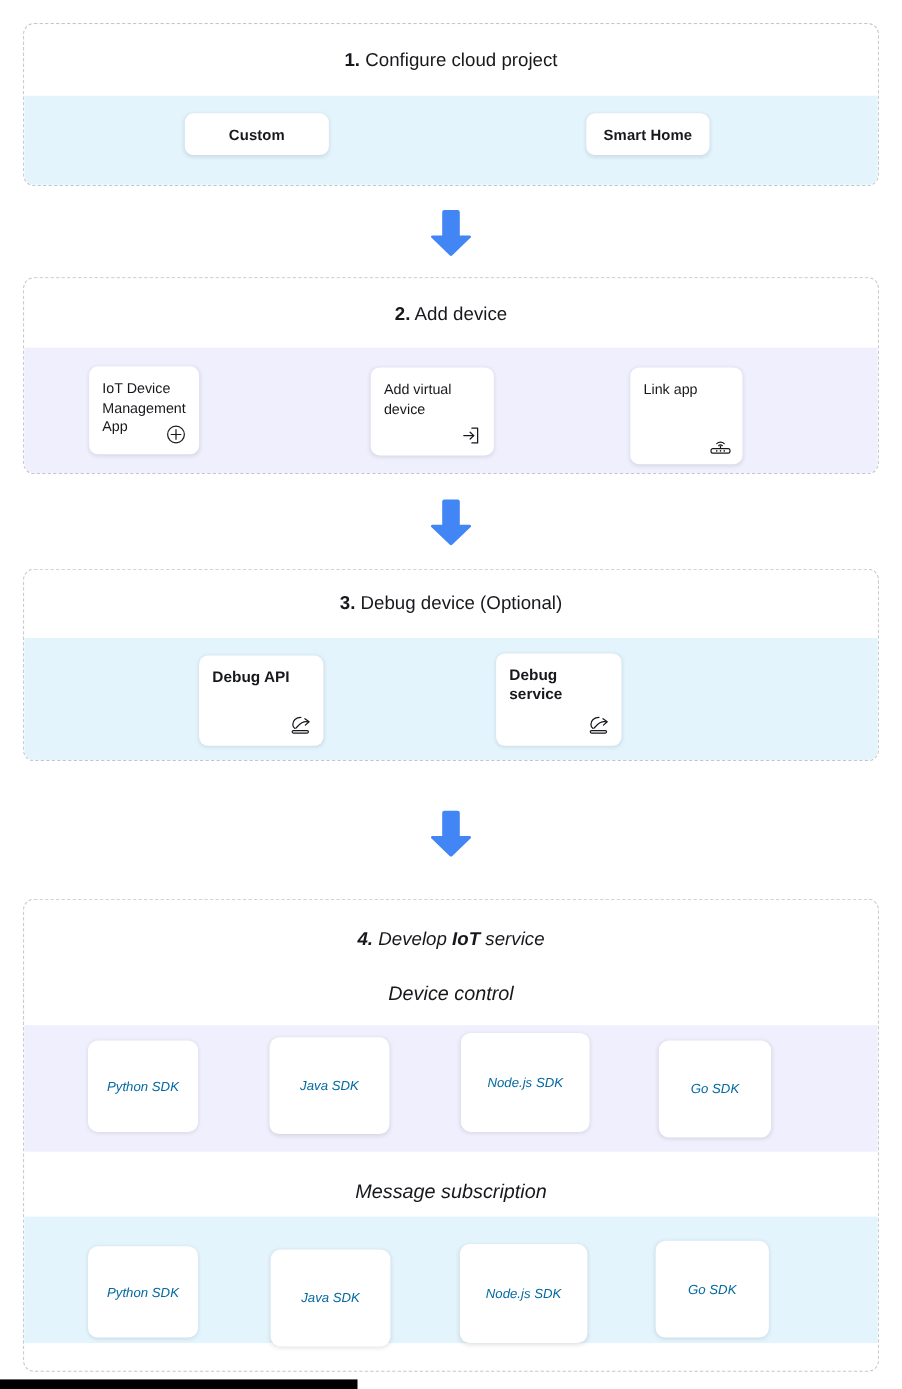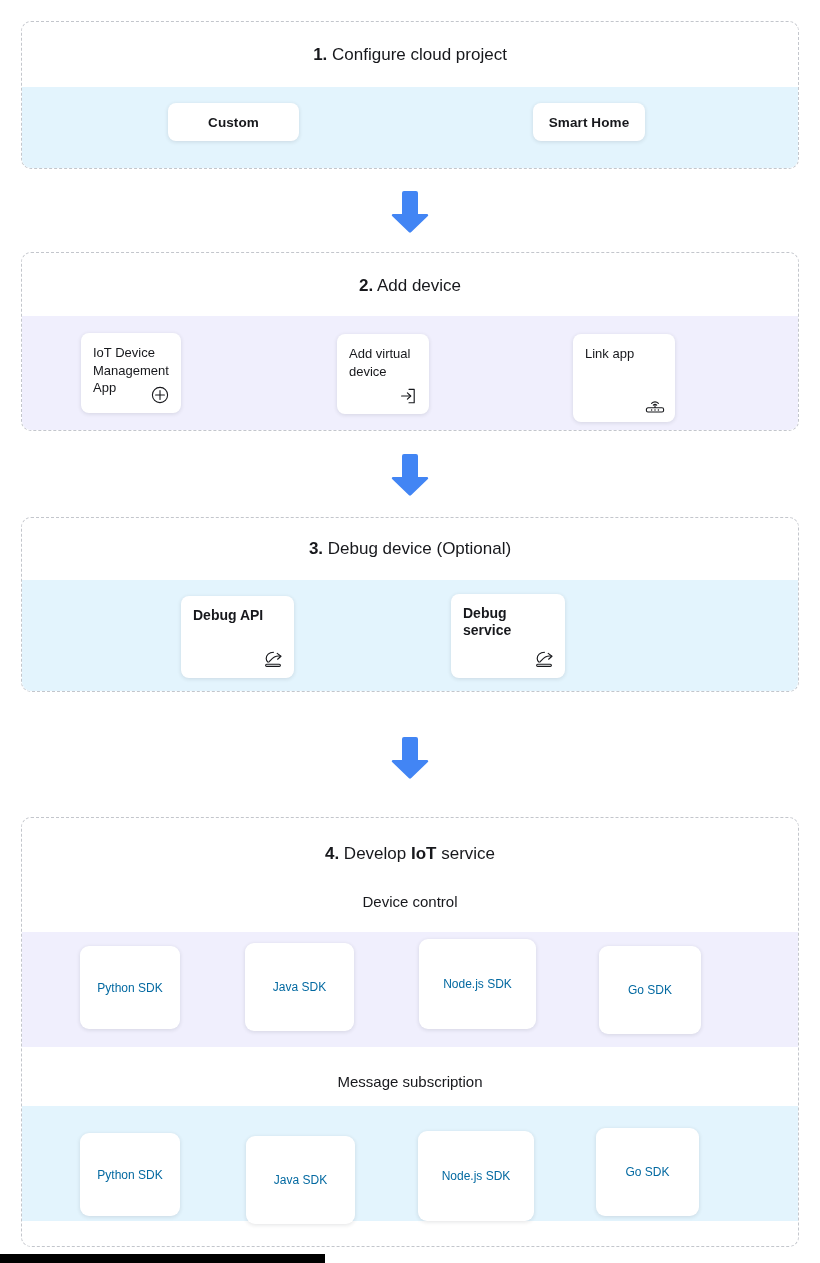--- a/index.html
+++ b/index.html
@@ -42,21 +42,21 @@
   .band {
     position: absolute;
     left: 0;
     right: 0;
   }
   .band.blue  { background: #e3f4fd; }
   .band.lilac { background: #f0effd; }
 
   .sub-title {
     text-align: center;
-    font-size: 15px;
+    font-size: 18px;
     color: #17181c;
     font-weight: 400;
   }
 
   
   .card {
     position: absolute;
     background: #ffffff;
     border-radius: 8px;
     box-shadow: 0 1px 4px rgba(20,22,30,0.12);
@@ -166,21 +166,21 @@
     <div class="card" style="left:59px; top:80px; width:100px; height:80px;padding-left:43px;">
       <div class="card-label">IoT Device Management App</div>
       <span class="card-icon">
         <svg viewBox="0 0 20 20" width="20" height="20" aria-hidden="true">
           <circle cx="10" cy="10" r="7.6" fill="none" stroke="#17181c" stroke-width="1.1"></circle>
           <path d="M10 5.6 V14.4 M5.6 10 H14.4" stroke="#17181c" stroke-width="1.1" stroke-linecap="round"></path>
         </svg>
       </span>
     </div>
 
-    <div class="card" style="left:315px; top:81px; width:92px; height:80px;">
+    <div class="card" style="left:315px; top:81px; width:112px; height:80px;">
       <div class="card-label">Add virtual device</div>
       <span class="card-icon">
         <svg viewBox="0 0 20 20" width="20" height="20" aria-hidden="true">
           <path d="M11 3.3 H16.2 V16.7 H11" fill="none" stroke="#17181c" stroke-width="1.15" stroke-linejoin="round" stroke-linecap="round"></path>
           <path d="M3.6 10 H12.6" fill="none" stroke="#17181c" stroke-width="1.15" stroke-linecap="round"></path>
           <path d="M9.4 6.9 L12.7 10 L9.4 13.1" fill="none" stroke="#17181c" stroke-width="1.15" stroke-linejoin="round" stroke-linecap="round"></path>
         </svg>
       </span>
     </div>
 
@@ -239,21 +239,21 @@
     </div>
   </div>
 
   <div class="arrow" style="left:390px; top:736px;">
     <svg viewBox="0 0 40 44" width="40" height="44" aria-hidden="true">
       <path d="M14 1 H26 A2 2 0 0 1 28 3 V24 H37 A1.2 1.2 0 0 1 37.9 26 L21 42.3
                A1.5 1.5 0 0 1 19 42.3 L2.1 26 A1.2 1.2 0 0 1 3 24 H12 V3 A2 2 0 0 1 14 1 Z" fill="#4285f4"></path>
     </svg>
   </div>
 
-  <div class="panel" style="left:21px; top:817px; width:778px; height:430px;">
+  <div class="panel" style="left:21px; top:817px; width:778px; height:430px;font-style:italic;">
 
     <div class="panel-title" style="margin-top:25px;">
       <b>4.</b><span> Develop </span><b>IoT</b><span> service</span>
     </div>
 
     <div class="sub-title" style="margin-top:28px;">Device control</div>
 
     <div class="band lilac" style="top:114px; height:115px;"></div>
 
     <div class="sdk" style="left:58px; top:128px; width:100px; height:83px;">

